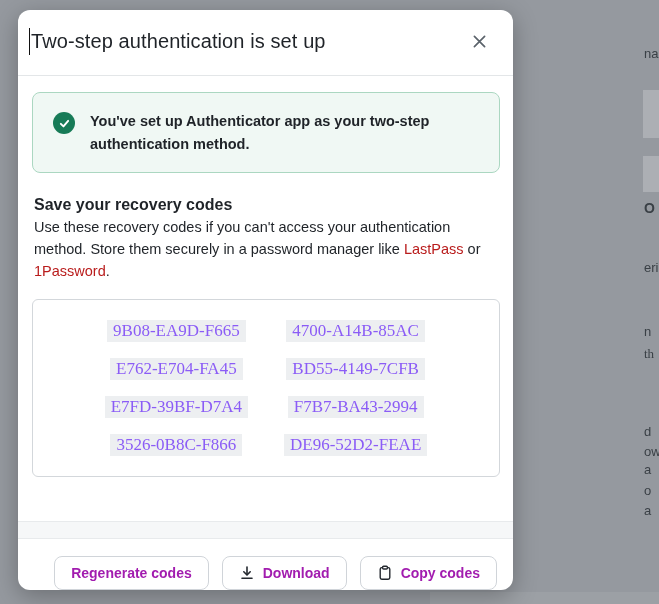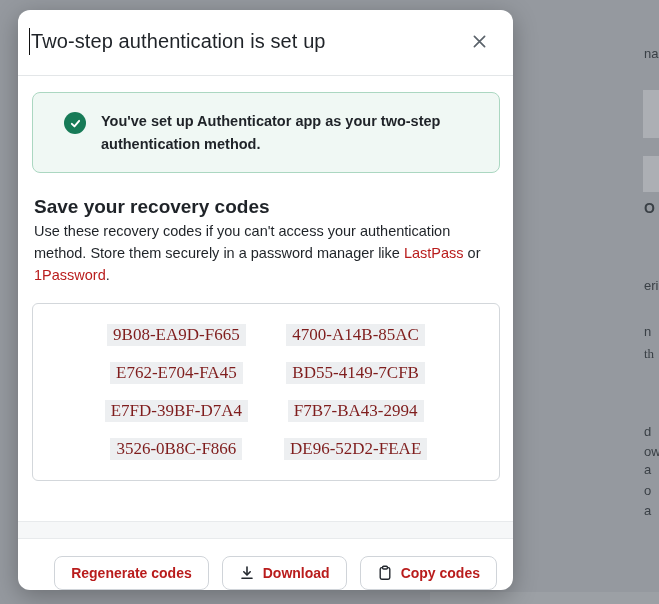--- a/index.html
+++ b/index.html
@@ -47,56 +47,56 @@
   }
   .close-btn svg { stroke: #5b636b; }
 
   .modal-body { padding: 16px 13px 0 14px; flex: 1 1 auto; }
 
   
   .banner {
     background: #f0f8f4;
     border: 1px solid #abd7c1;
     border-radius: 8px;
-    padding: 17px 16px 16px 31px;
+    padding: 17px 16px 16px 20px;
     display: flex; gap: 15px;
     margin-bottom: 23px;
   }
   .check-circle {
     width: 22px; height: 22px; border-radius: 50%;
     background: #177b57; flex: 0 0 auto; margin-top: 2px;
     display: flex; align-items: center; justify-content: center;
   }
   .banner-text {
     font-weight: 700; font-size: 14.5px; line-height: 1.6;
     color: #1f2328; max-width: 505px;
   }
 
   
-  .section-heading { font-weight: 700; font-size: 19px; margin: 0 0 3px 2px; }
+  .section-heading { font-weight: 700; font-size: 16px; margin: 0 0 3px 2px; }
   .section-desc { font-size: 14.5px; line-height: 1.5; margin: 0 0 16px 2px; max-width: 616px; color: #1f2328; }
   .link { color: #b91c1c; text-decoration: none; cursor: pointer; }
 
   .codes-box {
     border: 1px solid #d3d7db;
     border-radius: 6px;
     padding: 20px 0;
   }
   .codes-grid {
     list-style: none; margin: 0; padding: 0;
     display: grid;
     grid-template-columns: auto auto;
     gap: 16px 36px;
     justify-content: center;
     justify-items: center;
   }
   .code {
     font-family: "Liberation Serif", serif;
     font-size: 17px;
-    color: #7f1d1d;
+    color: #8b5cf6;
     background: #edeff1;
     padding: 1px 6px;
     white-space: nowrap;
   }
 
   
   .divider-band {
     flex: 0 0 auto;
     height: 18px; margin-top: 17px;
     background: #f6f7f8;
@@ -110,34 +110,34 @@
     padding: 17px 16px 0 16px;
   }
   .btn {
     height: 34px;
     display: inline-flex; align-items: center; gap: 8px;
     padding: 0 16px;
     background: #fff;
     border: 1px solid #d0d4d9;
     border-radius: 8px;
     font-family: inherit;
-    font-size: 14px; font-weight: 600; color: #b91c1c;
+    font-size: 14px; font-weight: 600; color: #a21caf;
     cursor: pointer;
   }
   .btn svg { flex: 0 0 auto; }
 </style>
 </head>
 <body>
 
 <div class="bg-right">
   <div class="bg-band b1"></div>
   <div class="bg-band b2"></div>
 <div class="bg-frag" style="top: 46px;">na</div>
     <div class="bg-frag bold" style="top: 200px;">O</div>
-    <div class="bg-frag" style="top: 278px;">eri</div>
+    <div class="bg-frag" style="top: 260px;">eri</div>
     <div class="bg-frag" style="top: 324px;">n</div>
     <div class="bg-frag" style="top: 346px; font-family: Liberation Serif, serif;">th</div>
     <div class="bg-frag" style="top: 398px; padding-left: 28px;">'ll</div>
     <div class="bg-frag" style="top: 424px;">d</div>
     <div class="bg-frag" style="top: 444px;">ow</div>
     <div class="bg-frag" style="top: 462px;">a</div>
     <div class="bg-frag" style="top: 483px;">o</div>
     <div class="bg-frag" style="top: 503px;">a</div>
   </div>
 <div class="bg-bottom-seam"></div>

